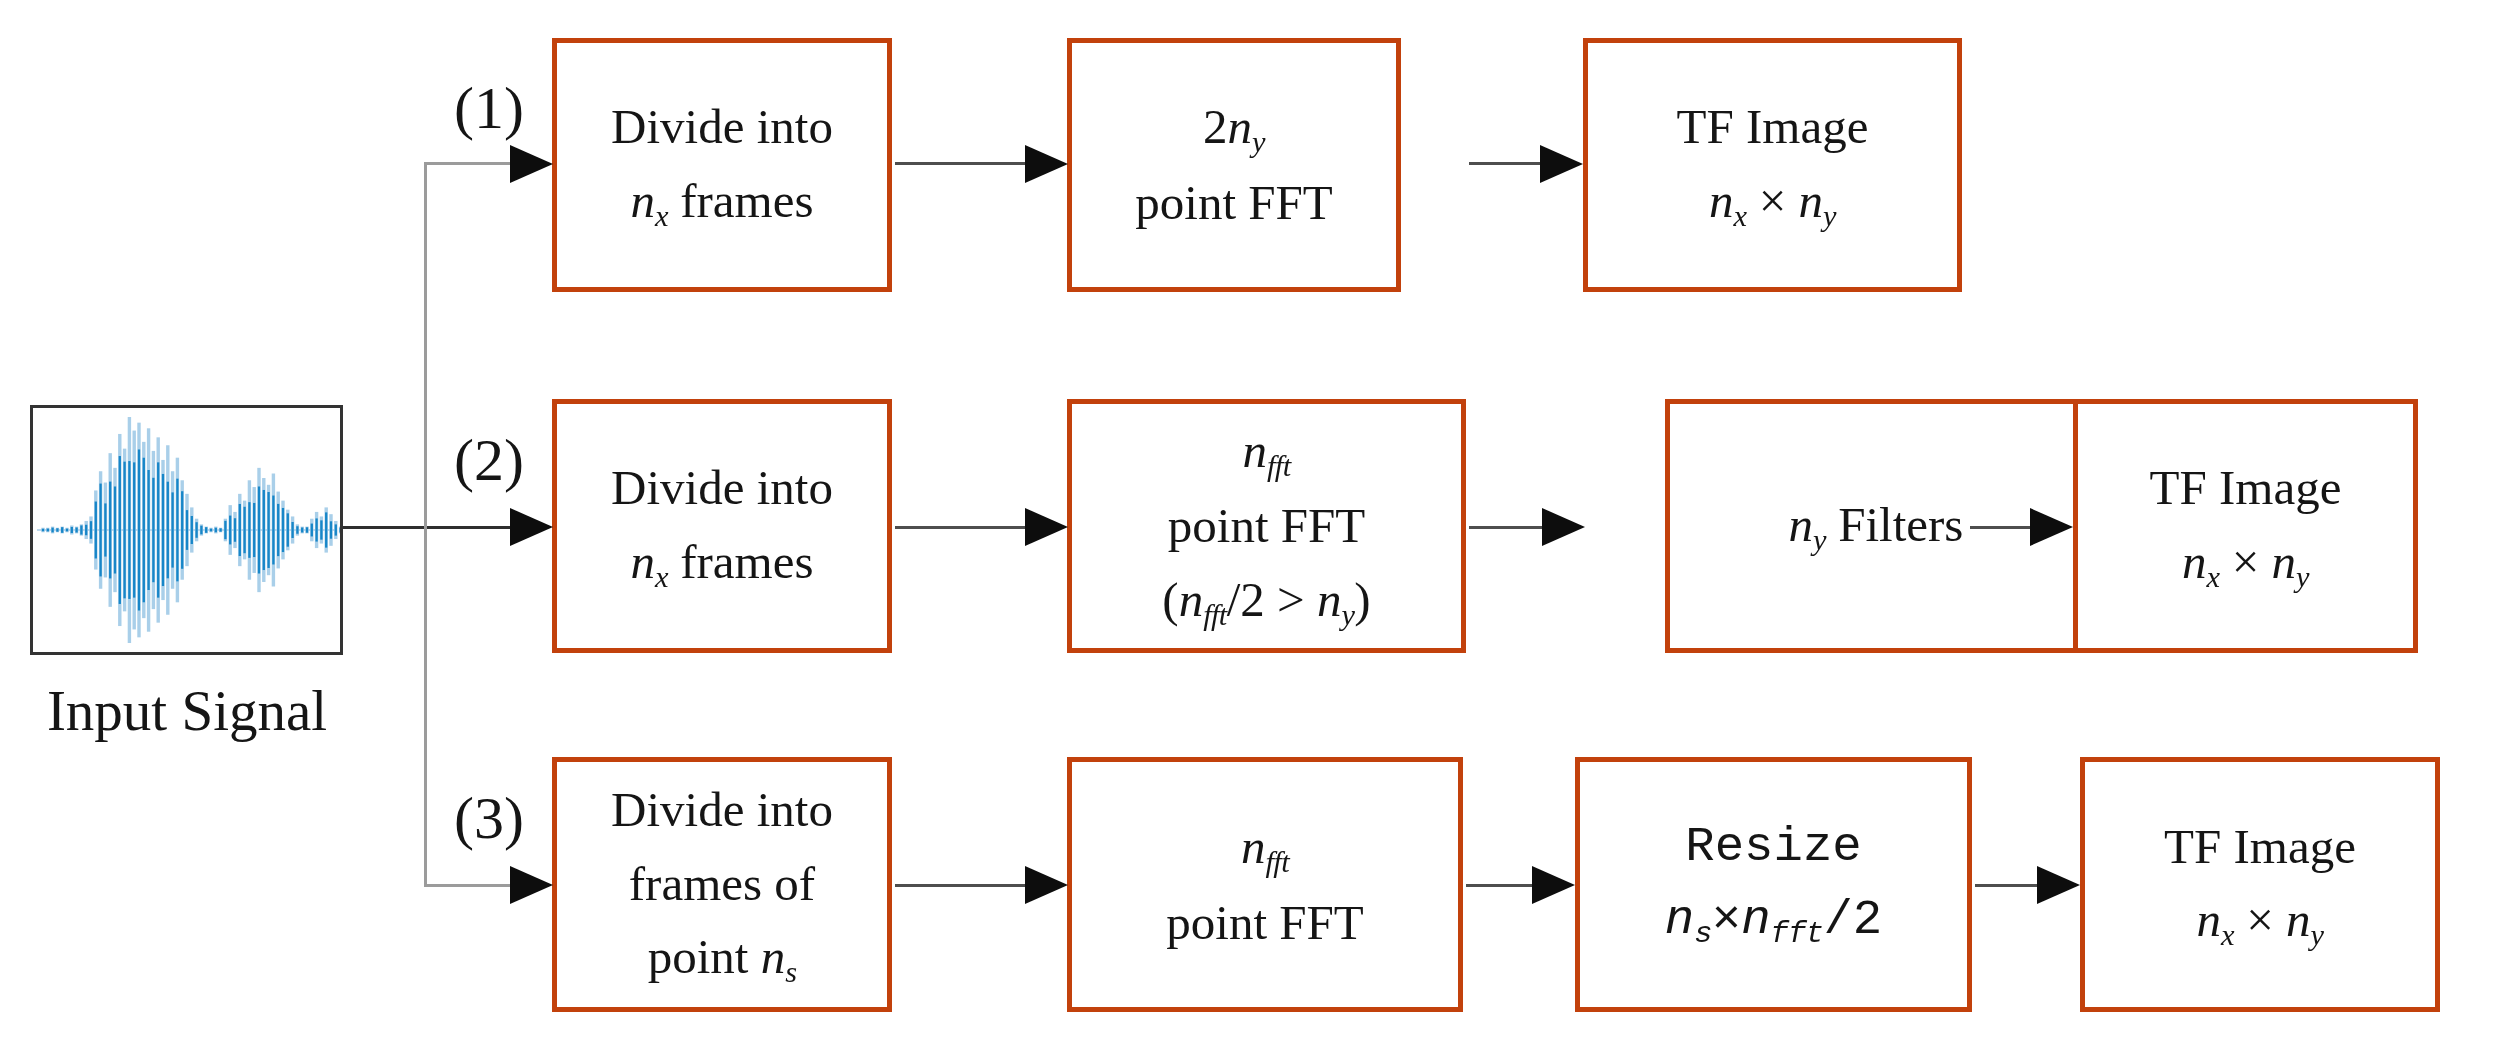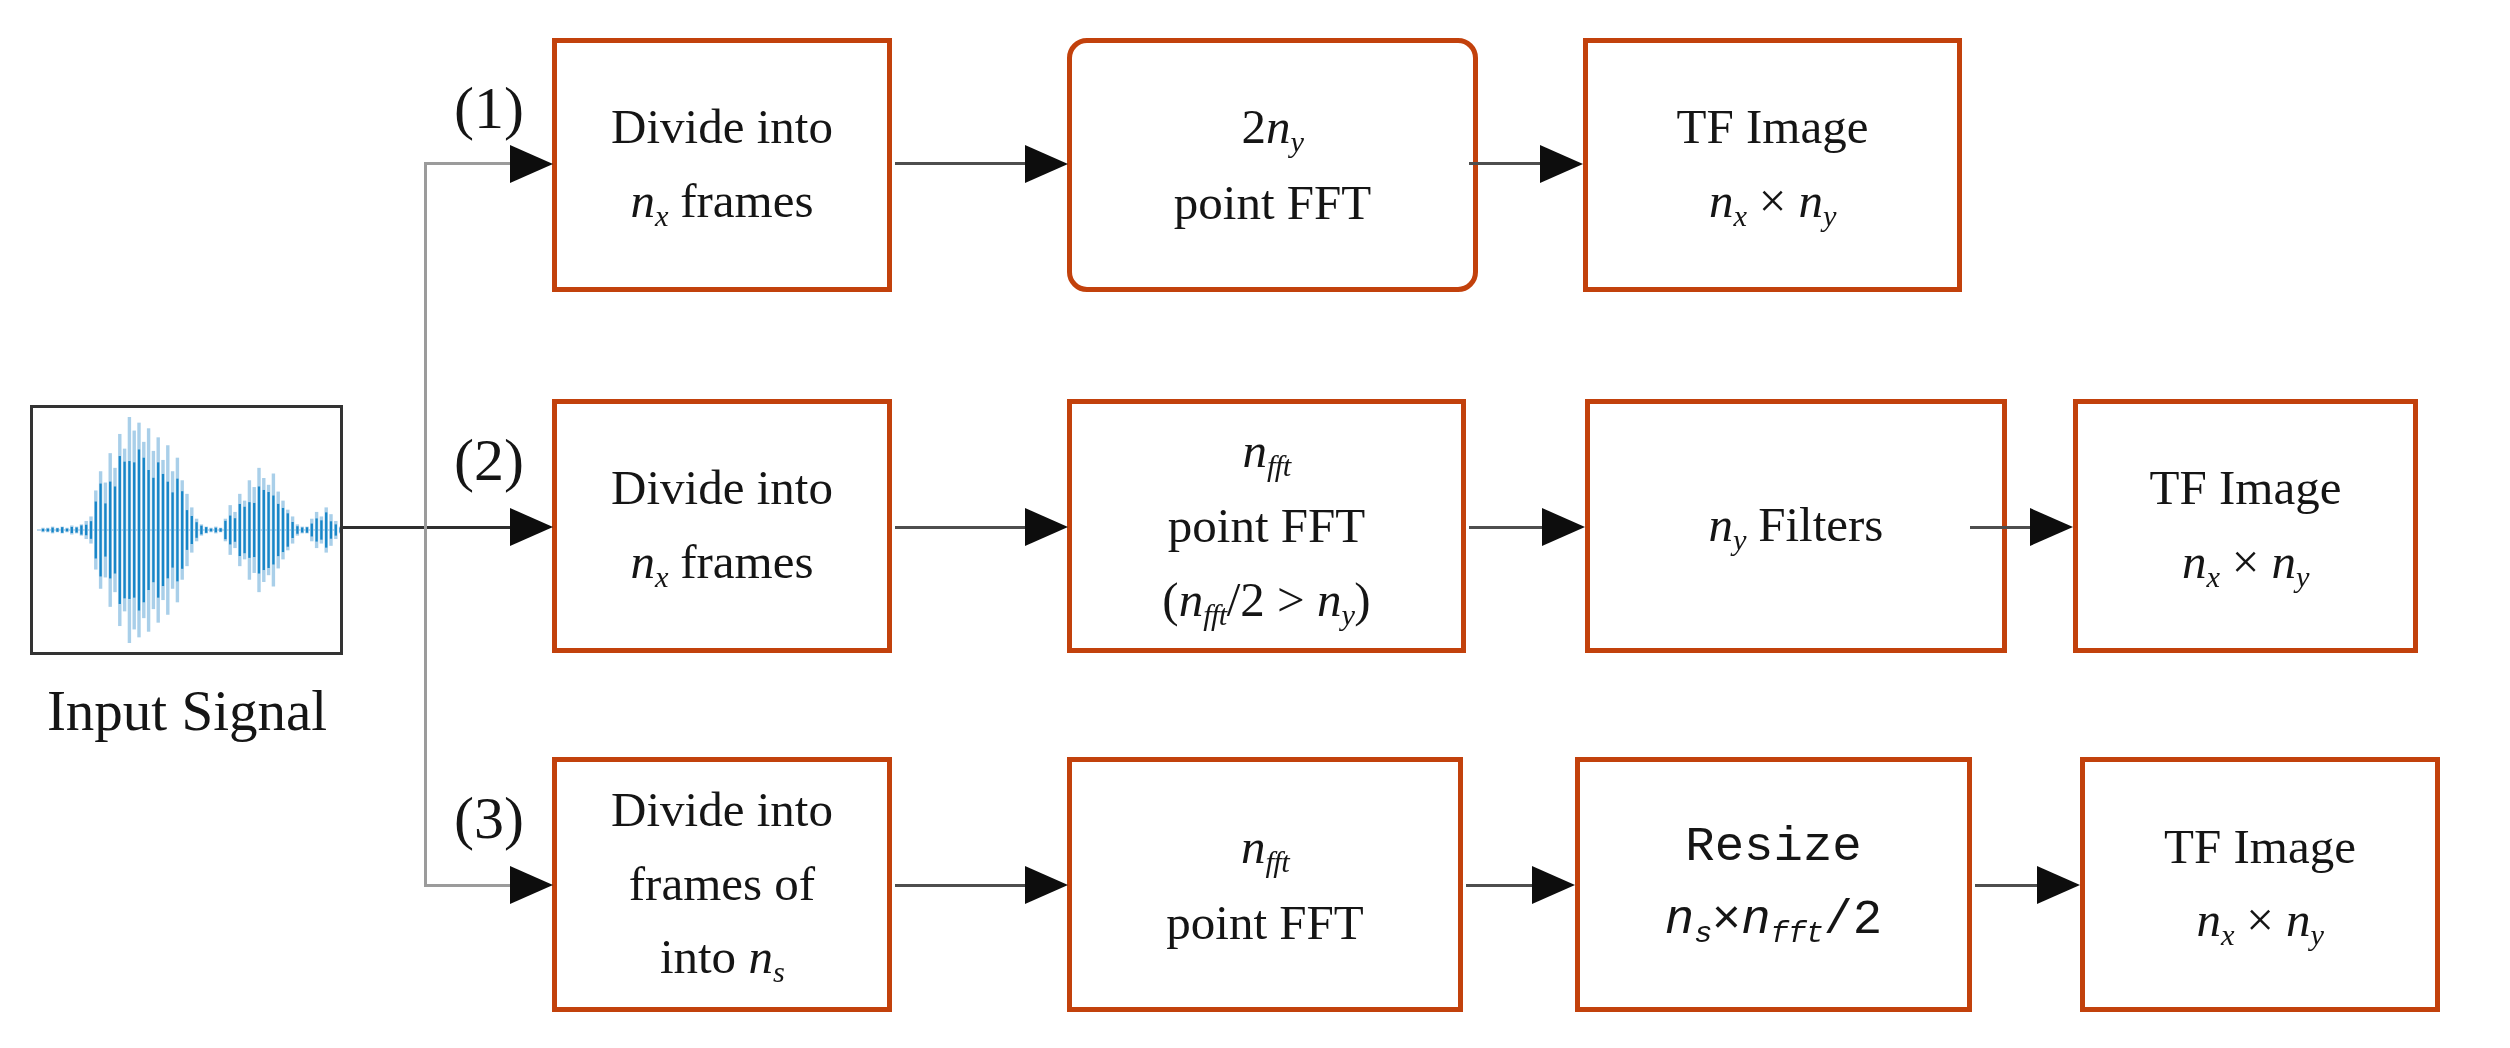--- a/index.html
+++ b/index.html
@@ -169,50 +169,50 @@
   <div class="inlabel" style="left:6px;top:682px;width:362px;">Input Signal</div>
 
   <div class="plabel" style="left:424px;top:78px;">(1)</div>
   <div class="plabel" style="left:424px;top:430px;">(2)</div>
   <div class="plabel" style="left:424px;top:788px;">(3)</div>
 
   <div class="pbox" style="left:552px;top:38px;width:340px;height:254px;">
       <div class="tline"><span>Divide into</span></div>
       <div class="tline"><span class="it">n</span><span class="sub">x</span><span> frames</span></div>
     </div>
-  <div class="pbox" style="left:1067px;top:38px;width:411px;height:254px;border-radius:20px;">
+  <div class="pbox" style="left:1067px;top:38px;width:334px;height:254px;">
       <div class="tline"><span>2</span><span class="it">n</span><span class="sub">y</span></div>
       <div class="tline"><span>point FFT</span></div>
     </div>
   <div class="pbox" style="left:1583px;top:38px;width:379px;height:254px;">
       <div class="tline"><span>TF Image</span></div>
       <div class="tline"><span class="it">n</span><span class="sub">x</span><span> × </span><span class="it">n</span><span class="sub">y</span></div>
     </div>
 
   <div class="pbox" style="left:552px;top:399px;width:340px;height:254px;">
       <div class="tline"><span>Divide into</span></div>
       <div class="tline"><span class="it">n</span><span class="sub">x</span><span> frames</span></div>
     </div>
   <div class="pbox" style="left:1067px;top:399px;width:399px;height:254px;">
       <div class="tline"><span class="it">n</span><span class="sub">fft</span></div>
       <div class="tline"><span>point FFT</span></div>
       <div class="tline"><span>(</span><span class="it">n</span><span class="sub">fft</span><span>/2 &gt; </span><span class="it">n</span><span class="sub">y</span><span>)</span></div>
     </div>
-  <div class="pbox" style="left:1585px;top:399px;width:422px;height:254px;">
+  <div class="pbox" style="left:1665px;top:399px;width:422px;height:254px;">
       <div class="tline"><span class="it">n</span><span class="sub">y</span><span> Filters</span></div>
     </div>
   <div class="pbox" style="left:2073px;top:399px;width:345px;height:254px;">
       <div class="tline"><span>TF Image</span></div>
       <div class="tline"><span class="it">n</span><span class="sub">x</span><span> × </span><span class="it">n</span><span class="sub">y</span></div>
     </div>
 
   <div class="pbox" style="left:552px;top:757px;width:340px;height:255px;">
       <div class="tline"><span>Divide into</span></div>
       <div class="tline"><span>frames of</span></div>
-      <div class="tline"><span>into </span><span class="it">n</span><span class="sub">s</span></div>
+      <div class="tline"><span>point </span><span class="it">n</span><span class="sub">s</span></div>
     </div>
   <div class="pbox" style="left:1067px;top:757px;width:396px;height:255px;">
       <div class="tline"><span class="it">n</span><span class="sub">fft</span></div>
       <div class="tline"><span>point FFT</span></div>
     </div>
   <div class="pbox" style="left:1575px;top:757px;width:397px;height:255px;font-family:Liberation Mono, monospace;">
       <div class="tline"><span>Resize</span></div>
       <div class="tline"><span class="it">n</span><span class="sub">s</span><span>×</span><span class="it">n</span><span class="sub">fft</span><span>/2</span></div>
     </div>
   <div class="pbox" style="left:2080px;top:757px;width:360px;height:255px;">

